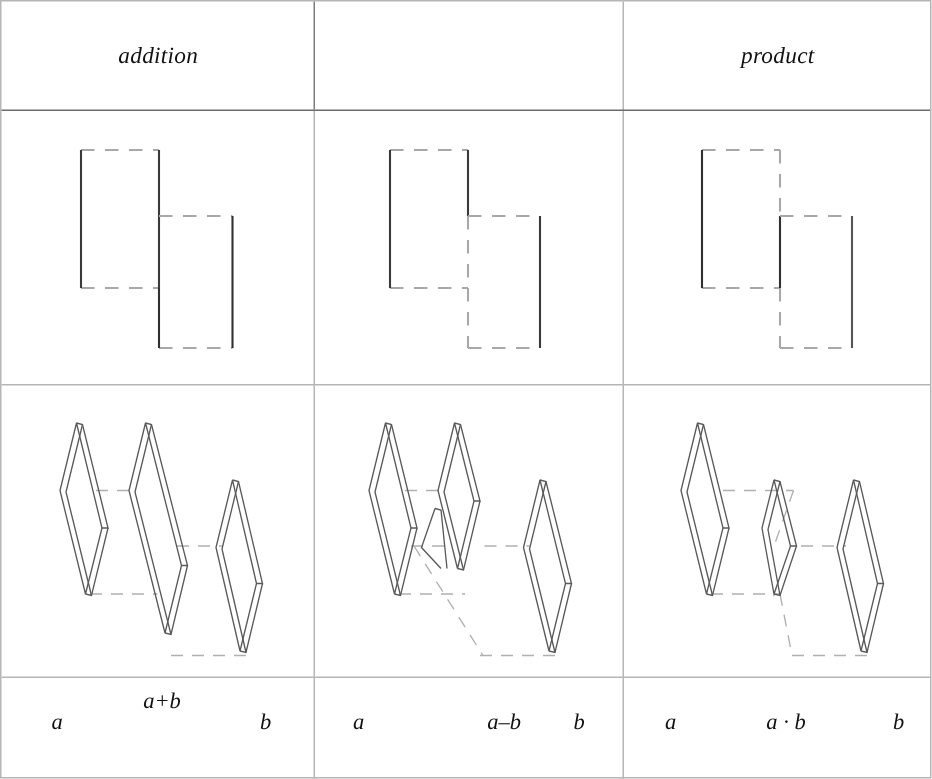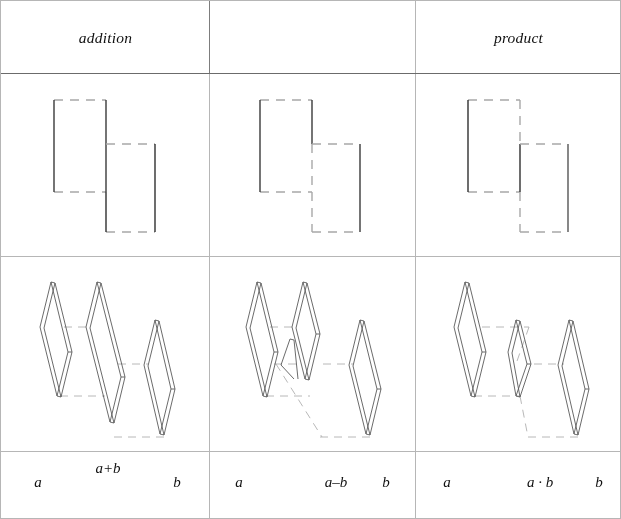--- a/index.html
+++ b/index.html
@@ -225,17 +225,17 @@
   </div>
 
   <div class="lblrow" style="left:209px;top:451px;width:205px;height:67px;">
     <span style="left:29px;top:22px;">a</span>
     <span style="left:100px;top:22px;margin-left:26px;">a–b</span>
     <span style="left:176px;top:22px;">b</span>
   </div>
 
   <div class="lblrow" style="left:415px;top:451px;width:205px;height:67px;">
     <span style="left:31px;top:22px;">a</span>
-    <span style="left:108px;top:22px;margin-left:16px;">a · b</span>
+    <span style="left:108px;top:22px;">a · b</span>
     <span style="left:183px;top:22px;">b</span>
   </div>
 
 </div>
 
 </body></html>

